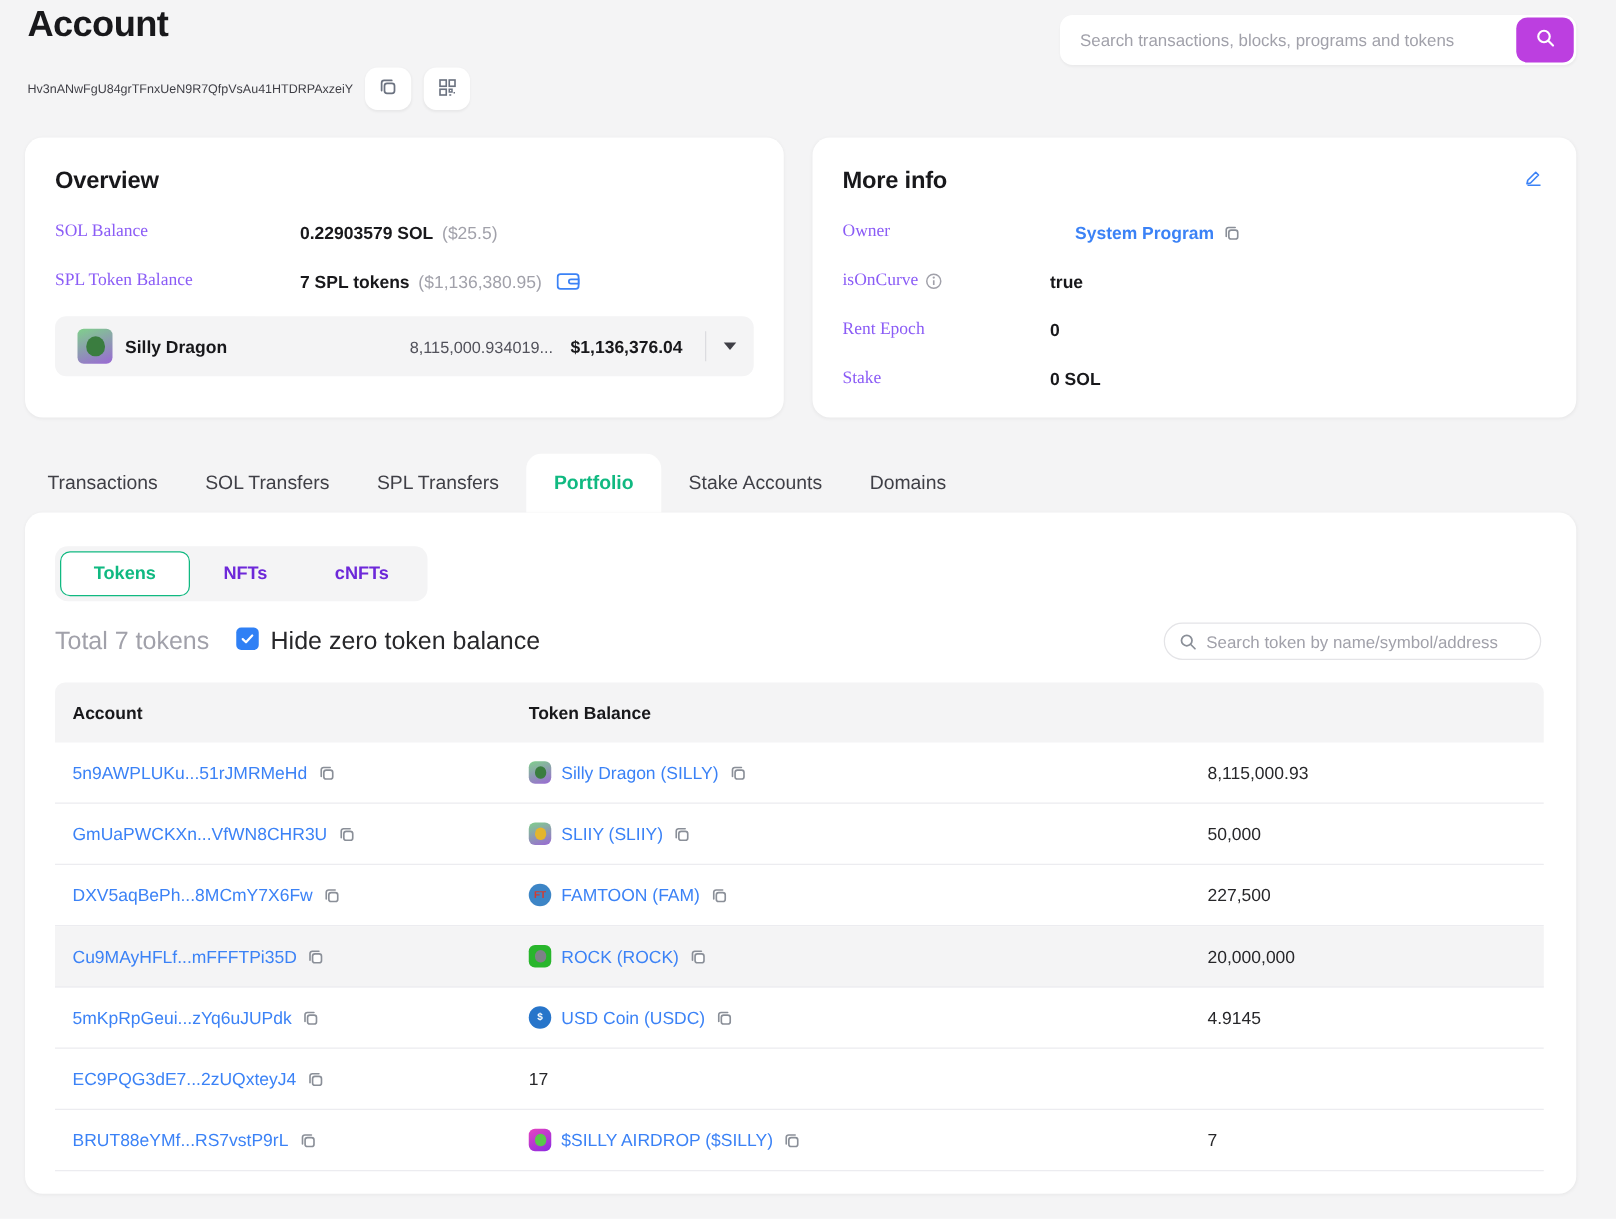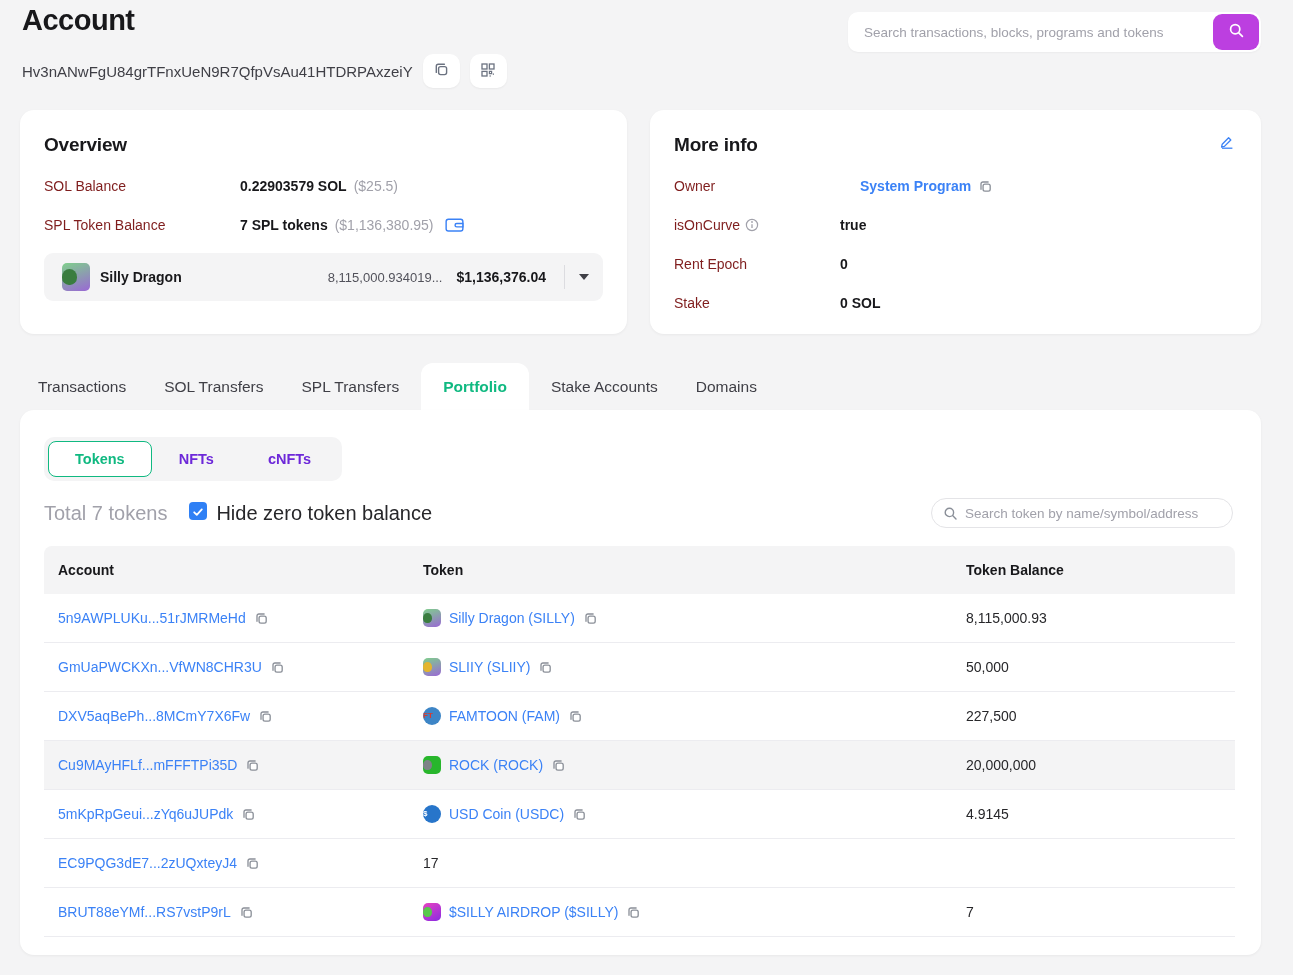--- a/index.html
+++ b/index.html
@@ -13,31 +13,31 @@
   }
   a { text-decoration:none; }
 
   
   .page-title { position:absolute; left:22px; top:4px; font-size:29px; font-weight:800; letter-spacing:-0.5px; color:#18181b; }
   .top-search { position:absolute; top:12px; right:32px; width:413px; height:40px; background:#fff; border-radius:10px; display:flex; align-items:center; box-shadow:0 1px 2px rgba(0,0,0,.04); }
   .top-search input { flex:1; border:none; outline:none; background:transparent; padding:0 12px 0 16px; font-size:13.5px; color:#3f3f46; font-family:"Liberation Sans",sans-serif; }
   .top-search input::placeholder { color:#a1a1aa; }
   .search-btn { width:46px; height:36px; margin-right:2px; border:none; border-radius:9px; background:#bc3fe0; display:flex; align-items:center; justify-content:center; cursor:pointer; }
   .address-row { position:absolute; left:22px; top:54px; display:flex; align-items:center; gap:10px; }
-  .address-text { font-size:15px; color:#3f3f46; }
+  .address-text { font-size:10px; color:#3f3f46; }
   .icon-btn { width:37px; height:34px; background:#fff; border:none; border-radius:10px; display:flex; align-items:center; justify-content:center; box-shadow:0 1px 2px rgba(0,0,0,.05); cursor:pointer; }
 
   
   .card { position:absolute; background:#fff; border-radius:14px; box-shadow:0 1px 3px rgba(0,0,0,.05); }
   #overview-card { left:20px; top:110px; width:607px; height:224px; padding:24px; }
   #moreinfo-card { left:650px; top:110px; width:611px; height:224px; padding:24px; }
   .card h2 { font-size:19px; font-weight:800; color:#18181b; letter-spacing:-0.2px; }
   .kv-rows { margin-top:22px; display:flex; flex-direction:column; gap:23px; }
   .kv-row { display:flex; align-items:center; font-size:14px; }
-  .kv-label { color:#7f1d1d; display:flex; align-items:center; gap:5px; }
+  .kv-label { color:#8b5cf6; display:flex; align-items:center; gap:5px;font-family:Liberation Serif, serif; }
   #overview-card .kv-label { width:196px; flex:none; }
   #moreinfo-card .kv-label { width:166px; flex:none; }
   .kv-value { color:#18181b; font-weight:700; display:flex; align-items:center; gap:7px; }
   .kv-sub { color:#a1a1aa; font-weight:400; }
   .kv-link { color:#3b82f6; font-weight:700; cursor:pointer;margin-left:20px; }
   .edit-btn { position:absolute; top:24px; right:26px; background:none; border:none; cursor:pointer; }
 
   .token-selector { position:absolute; left:24px; top:143px; width:559px; height:48px; background:#f4f4f5; border-radius:9px; display:flex; align-items:center; padding:0 14px 0 18px; cursor:pointer; }
   .token-selector .tk-name { font-size:14px; font-weight:700; color:#18181b; margin-left:10px; }
   .token-selector .tk-amount { margin-left:auto; font-size:13px; color:#52525b; }
@@ -70,21 +70,21 @@
   .table { position:absolute; left:24px; top:136px; width:1191px; }
   .t-head, .t-row { display:grid; grid-template-columns:365px 543px 1fr; align-items:center; }
   .t-head { height:48px; background:#f4f4f5; border-radius:8px 8px 0 0; font-weight:700; font-size:14px; color:#18181b; }
   .t-cell { padding-left:14px; display:flex; align-items:center; gap:8px; }
   .t-row { height:49px; border-bottom:1px solid #ececf0; font-size:14px; }
   .t-row.hl { background:#f4f4f5; }
   .t-row a { color:#3b82f6; cursor:pointer; }
   .balance { color:#27272a; }
   .copy-sm { display:flex; cursor:pointer; flex:none; }
 
-  .tok-ic { display:inline-flex; align-items:center; border-radius:5px; flex:none; position:relative; overflow:hidden; }
+  .tok-ic { display:inline-flex; align-items:center; justify-content:center; border-radius:5px; flex:none; position:relative; overflow:hidden; }
   .tok-ic.circ { border-radius:50%; }
   .tok-dot { display:block; border-radius:50% 50% 46% 46%; }
   .tok-label { font-weight:800; line-height:1; }
   .gift-ic { display:inline-flex; margin:0 2px; }
 </style>
 </head>
 <body>
 
 <h1 class="page-title">Account</h1>
 
@@ -269,21 +269,20 @@
           <circle cx="6.4" cy="6.4" r="4.2" fill="none" stroke="#8a8f98" stroke-width="1.4"></circle>
           <line x1="9.6" y1="9.6" x2="13" y2="13" stroke="#8a8f98" stroke-width="1.4" stroke-linecap="round"></line>
         </svg>
     </span>
     <input type="text" placeholder="Search token by name/symbol/address" style="">
   </div>
 
   <div class="table">
     <div class="t-head" id="table-head">
         <div class="t-cell">Account</div>
-        <div class="t-cell">Token</div>
         <div class="t-cell">Token Balance</div>
       </div>
     <div id="table-body">
         <div class="t-row">
           <div class="t-cell">
             <a>5n9AWPLUKu...51rJMRMeHd</a>
             <span class="copy-sm">
               <svg width="15" height="15" viewBox="0 0 16 16">
                 <rect x="5.4" y="5.4" width="7.6" height="7.6" rx="2" fill="#ffffff" stroke="#8a8f98" stroke-width="1.4"></rect>
                 <path d="M10.8 3.2H5.2a2 2 0 0 0-2 2v5.7" fill="none" stroke="#8a8f98" stroke-width="1.4" stroke-linecap="round"></path>

